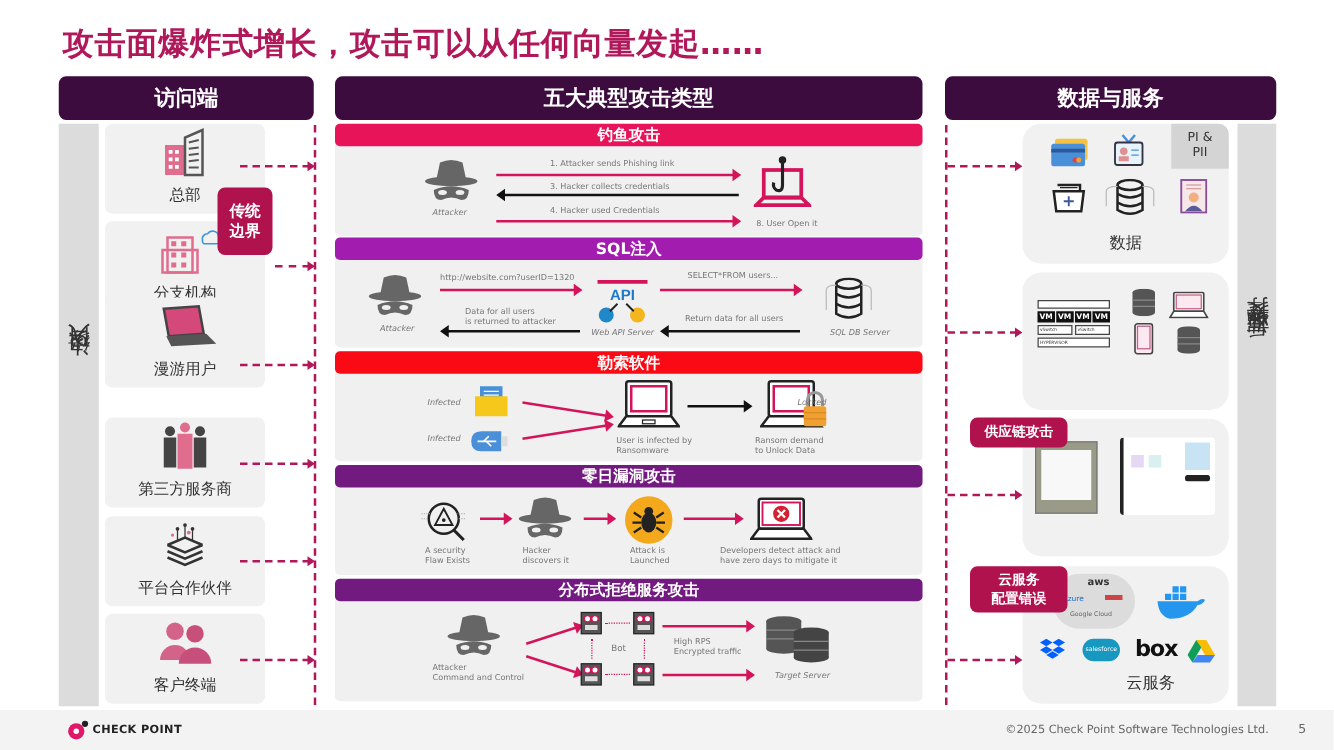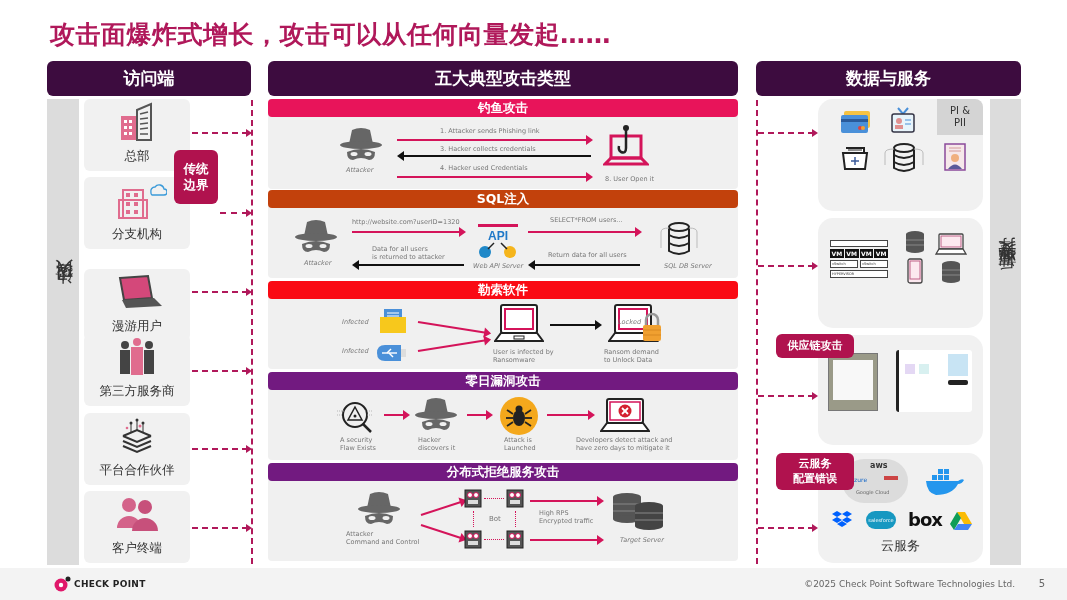--- a/index.html
+++ b/index.html
@@ -6,21 +6,21 @@
   html, body { width: 1067px; height: 600px; overflow: hidden; background: #ffffff; }
   body { font-family: "DejaVu Sans", "Liberation Sans", sans-serif; position: relative; color: #333; }
 
   .title { position: absolute; left: 50px; top: 18px; font-size: 25px; font-weight: bold; color: #b0185a; letter-spacing: 0.5px; white-space: nowrap; }
 
   .col-header { position: absolute; top: 61px; height: 35px; background: #3d0c3f; color: #fff; border-radius: 6px; font-size: 17px; font-weight: bold; display: flex; align-items: center; justify-content: center; }
 
   
   .left-rail { position: absolute; left: 47px; top: 99px; width: 32px; height: 466px; background: #dcdcdc; }
   .vert-label { position: absolute; writing-mode: vertical-rl; transform: rotate(180deg); font-size: 18px; color: #333; letter-spacing: 3px; }
-  .left-card { position: absolute; left: 84px; width: 106px; background: #f1f1f1; border-radius: 6px; display: flex; flex-direction: column; align-items: center; justify-content: flex-end; padding-bottom: 6px; }
+  .left-card { position: absolute; left: 84px; width: 128px; background: #f1f1f1; border-radius: 6px; display: flex; flex-direction: column; align-items: center; justify-content: flex-end; padding-bottom: 6px; }
   .left-card .lbl { font-size: 12.5px; color: #333; margin-top: 4px; }
   .left-card .ic { flex: 1; display: flex; align-items: center; justify-content: center; }
 
   .badge { position: absolute; background: #b0124e; color: #fff; font-size: 12.5px; font-weight: bold; border-radius: 6px; text-align: center; line-height: 1.3; display: flex; align-items: center; justify-content: center; }
 
   .dash-h { position: absolute; height: 0; border-top: 2px dashed #b0185a; }
   .dash-h::after { content: ""; position: absolute; right: -4px; top: -5px; border-left: 6px solid #b0185a; border-top: 4px solid transparent; border-bottom: 4px solid transparent; }
   .dash-v { position: absolute; width: 0; border-left: 2px dashed #b0185a; }
 
   
@@ -93,21 +93,21 @@
           <rect x="27" y="22" width="4" height="4"></rect>
           <rect x="19" y="30" width="4" height="4"></rect>
           <rect x="27" y="30" width="4" height="4"></rect>
         </g>
       <path d="M44 12 a4 4 0 0 1 4-5 a5 5 0 0 1 9 2 a3 3 0 0 1 0 6 h-12 a3 3 0 0 1 -1-3z" fill="none" stroke="#3a9ad9" stroke-width="1.3"></path>
     </svg>
   </div>
   <span class="lbl">分支机构</span>
 </div>
 
-<div class="left-card" style="top:269px;height:72px;">
+<div class="left-card" style="top:238px;height:72px;">
   <div class="ic">
     <svg width="50" height="36" viewBox="0 0 50 36">
       <path d="M8 4 L36 2 L40 24 L12 26 Z" fill="#d4487a" stroke="#444" stroke-width="2"></path>
       <path d="M10 26 L42 24 L50 32 L14 34 Z" fill="#555"></path>
     </svg>
   </div>
   <span class="lbl">漫游用户</span>
 </div>
 
 <div class="left-card" style="top:334px;height:72px;">
@@ -197,21 +197,21 @@
   <svg width="46" height="46" viewBox="0 0 46 46">
       <rect x="8" y="12" width="30" height="22" fill="none" stroke="#d4145a" stroke-width="3"></rect>
       <path d="M2 40 L8 34 H38 L44 40 Z" fill="none" stroke="#d4145a" stroke-width="3"></path>
       <path d="M23 4 V24 Q23 30 18 28 Q15 26 16 22" fill="none" stroke="#222" stroke-width="2.5"></path>
       <circle cx="23" cy="4" r="3" fill="#222"></circle>
     </svg>
 </div>
 <div class="tiny" style="left:605px;top:175px;">8. User Open it</div>
 
 <div class="attack-panel" style="top:190px;height:88px;"></div>
-<div class="attack-head" style="top:190px;background:#c2410c;">SQL注入</div>
+<div class="attack-head" style="top:190px;background:#a21caf;">SQL注入</div>
 <div class="icon-abs" style="left:294px;top:218px;">
   <svg width="44" height="40" viewBox="0 0 44 40">
       <path d="M10 18 L13 4 Q22 0 31 4 L34 18 Z" fill="#666"></path>
       <ellipse cx="22" cy="19" rx="21" ry="4" fill="#666"></ellipse>
       <path d="M8 26 Q22 20 36 26 Q36 34 30 34 Q22 30 14 34 Q8 34 8 26Z" fill="#666"></path>
       <ellipse cx="15" cy="28" rx="3.5" ry="2" fill="#f0f0f0"></ellipse>
       <ellipse cx="29" cy="28" rx="3.5" ry="2" fill="#f0f0f0"></ellipse>
     </svg>
 </div>
 <div class="tiny tiny-i" style="left:304px;top:259px;">Attacker</div>
@@ -289,21 +289,21 @@
       <rect x="11" y="6" width="28" height="20" fill="none" stroke="#d4145a" stroke-width="2"></rect>
       <path d="M1 38 L7 30 H43 L49 38Z" fill="#fff" stroke="#222" stroke-width="2"></path>
       <path d="M38 22 V17 a6 6 0 0 1 12 0 V22" fill="none" stroke="#999" stroke-width="2.5"></path>
       <rect x="35" y="22" width="18" height="16" rx="2" fill="#f0a030"></rect>
       <g stroke="#d88820" stroke-width="1">
         <line x1="35" y1="27" x2="53" y2="27"></line>
         <line x1="35" y1="32" x2="53" y2="32"></line>
       </g>
     </svg>
 </div>
-<div class="tiny tiny-i" style="left:618px;top:318px;font-style:italic;">Locked</div>
+<div class="tiny tiny-i" style="left:638px;top:318px;font-style:italic;">Locked</div>
 <div class="tiny" style="left:604px;top:348px;white-space:pre;">Ransom demand
 to Unlock Data</div>
 
 <div class="attack-panel" style="top:372px;height:88px;"></div>
 <div class="attack-head" style="top:372px;background:#721a80;">零日漏洞攻击</div>
 <div class="icon-abs" style="left:337px;top:399px;">
   <svg width="40" height="36" viewBox="0 0 40 36">
       <circle cx="18" cy="16" r="12" fill="none" stroke="#222" stroke-width="2"></circle>
       <line x1="26" y1="25" x2="34" y2="33" stroke="#222" stroke-width="2.5"></line>
       <path d="M18 8 L25 21 H11 Z" fill="none" stroke="#222" stroke-width="1.5"></path>
@@ -489,20 +489,21 @@
     <svg width="22" height="28" viewBox="0 0 22 28">
         <rect x="1" y="1" width="20" height="26" fill="#f6e8ea" stroke="#8a4a9a" stroke-width="1.5"></rect>
         <g stroke="#c88" stroke-width="0.8">
           <line x1="5" y1="5" x2="17" y2="5"></line>
           <line x1="5" y1="8" x2="17" y2="8"></line>
         </g>
         <circle cx="11" cy="15" r="4" fill="#f0b080"></circle>
         <path d="M4 26 Q11 17 18 26 Z" fill="#5a5a9a"></path>
       </svg>
   </div>
+  <div class="lbl">数据</div>
 </div>
 
 <div class="right-card" style="top:218px;height:110px;">
   <div class="icon-abs" style="left:12px;top:22px;width:58px;">
     <div style="height:7px;border:1px solid #444;background:#fff;margin-bottom:2px;"></div>
     <div style="display:flex;gap:1px;margin-bottom:2px;">
       <span style="flex:1;background:#111;color:#fff;font-size:6px;font-weight:bold;text-align:center;line-height:9px;">VM</span>
       <span style="flex:1;background:#111;color:#fff;font-size:6px;font-weight:bold;text-align:center;line-height:9px;">VM</span>
       <span style="flex:1;background:#111;color:#fff;font-size:6px;font-weight:bold;text-align:center;line-height:9px;">VM</span>
       <span style="flex:1;background:#111;color:#fff;font-size:6px;font-weight:bold;text-align:center;line-height:9px;">VM</span>
@@ -548,21 +549,21 @@
   </div>
   <div class="icon-abs" style="left:78px;top:15px;width:76px;height:62px;background:#fff;border-left:3px solid #222;border-radius:3px;">
     <div style="position:absolute;left:6px;top:14px;width:10px;height:10px;background:#e4d8f4;"></div>
     <div style="position:absolute;left:20px;top:14px;width:10px;height:10px;background:#d8f0f0;"></div>
     <div style="position:absolute;right:4px;top:4px;width:20px;height:22px;background:#c8e4f4;"></div>
     <div style="position:absolute;right:4px;top:30px;width:20px;height:5px;background:#222;border-radius:2px;"></div>
   </div>
 </div>
 <div class="badge" style="left:776px;top:334px;width:78px;height:24px;font-size:11px;">供应链攻击</div>
 
-<div class="right-card" style="top:453px;height:110px;">
+<div class="right-card" style="top:453px;height:110px;padding-left:20px;">
   <div class="icon-abs" style="left:24px;top:6px;width:66px;height:44px;background:#dcdcdc;border-radius:22px;">
     <span style="position:absolute;left:28px;top:2px;font-size:8px;font-weight:bold;color:#333;">aws</span>
     <span style="position:absolute;left:8px;top:17px;font-size:6px;color:#1a6ac8;">Azure</span>
     <span style="position:absolute;left:42px;top:17px;width:14px;height:4px;background:#c44;"></span>
     <span style="position:absolute;left:14px;top:30px;font-size:5px;color:#666;">Google Cloud</span>
   </div>
   <div class="icon-abs" style="left:106px;top:14px;">
     <svg width="40" height="30" viewBox="0 0 40 30">
         <g fill="#2496ed">
           <rect x="8" y="8" width="5" height="5"></rect>

